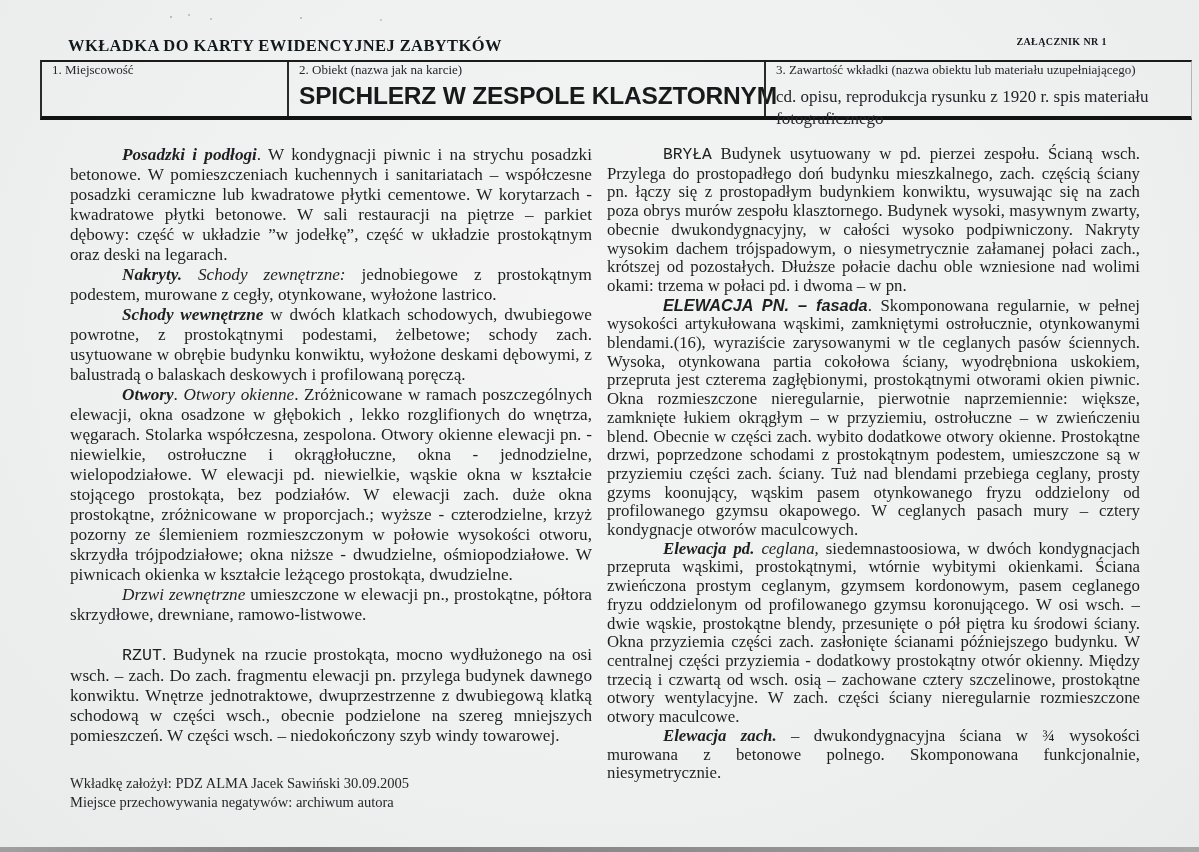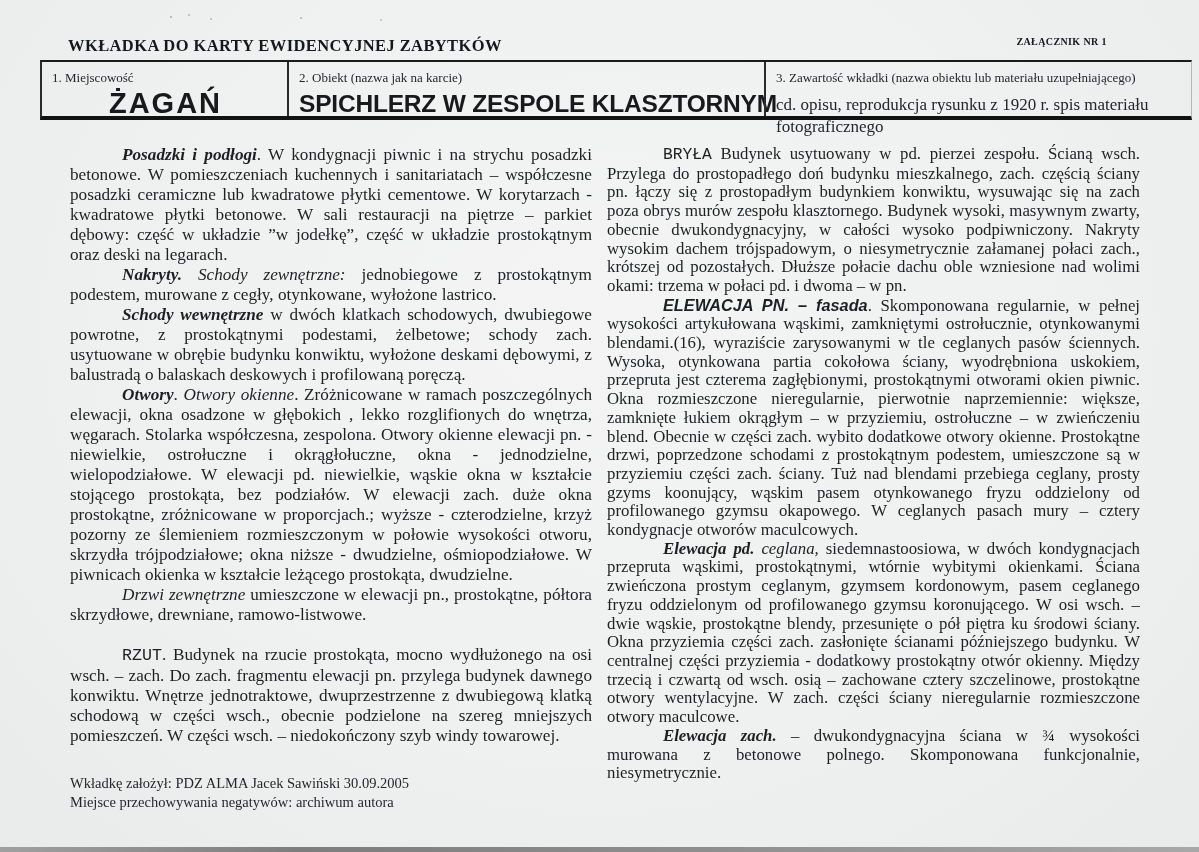--- a/index.html
+++ b/index.html
@@ -31,21 +31,21 @@
     font-weight:bold;font-size:10px;letter-spacing:.4px;color:#13181c;
   }
   .header-table{
     position:absolute;left:40px;top:60px;width:1152px;height:60px;
     border-top:2px solid #1b1b1b;
     border-bottom:4px solid #121212;
     border-left:2px solid #2a2a2a;
     border-right:1px solid #b5b5b5;
     display:flex;box-sizing:border-box;
   }
-  .cell{box-sizing:border-box;padding:8px 8px 0 10px;}
+  .cell{box-sizing:border-box;padding:0 8px 0 10px;}
   .cell + .cell{border-left:2px solid #2a2a2a;}
   .cell-1{width:245px;}
   .cell-2{width:477px;}
   .cell-3{flex:1;}
   .field-label{font-size:13px;color:#23282c;white-space:nowrap;}
   .value-town{
     font-family:"Liberation Sans",sans-serif;font-weight:bold;
     font-size:29px;letter-spacing:2px;color:#17191b;
     text-align:center;margin-top:1px;
   }
@@ -84,21 +84,20 @@
 <div class="page">
 
   <div class="speckles"></div>
 
   <div class="doc-title">WKŁADKA DO KARTY EWIDENCYJNEJ ZABYTKÓW</div>
   <div class="annex">ZAŁĄCZNIK NR 1</div>
 
   <div class="header-table">
     <div class="cell cell-1">
       <div class="field-label">1.  Miejscowość</div>
-      <div class="value-town">ŻAGAŃ</div>
     </div>
     <div class="cell cell-2">
       <div class="field-label">2.  Obiekt (nazwa jak na karcie)</div>
       <div class="value-object">SPICHLERZ W ZESPOLE KLASZTORNYM</div>
     </div>
     <div class="cell cell-3">
       <div class="field-label">3.  Zawartość wkładki (nazwa obiektu lub materiału uzupełniającego)</div>
       <div class="value-content">cd. opisu, reprodukcja  rysunku z 1920 r.  spis materiału fotograficznego</div>
     </div>
   </div>

